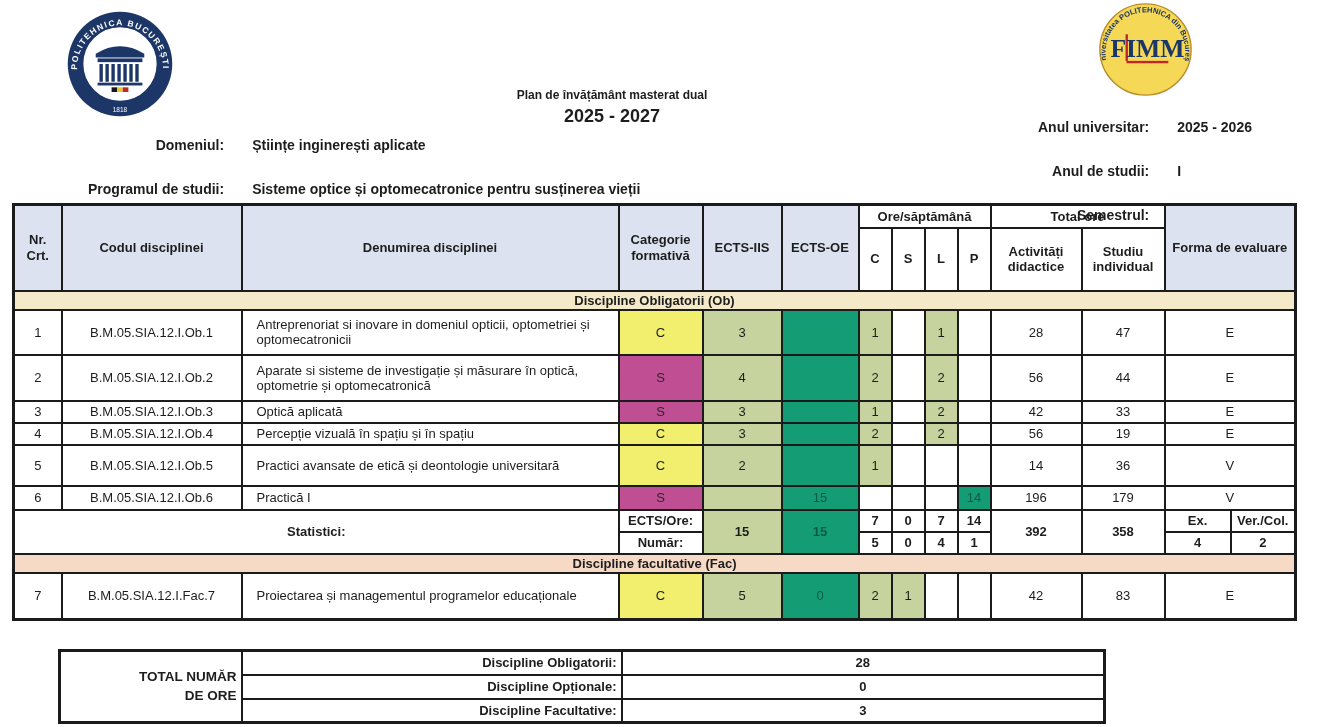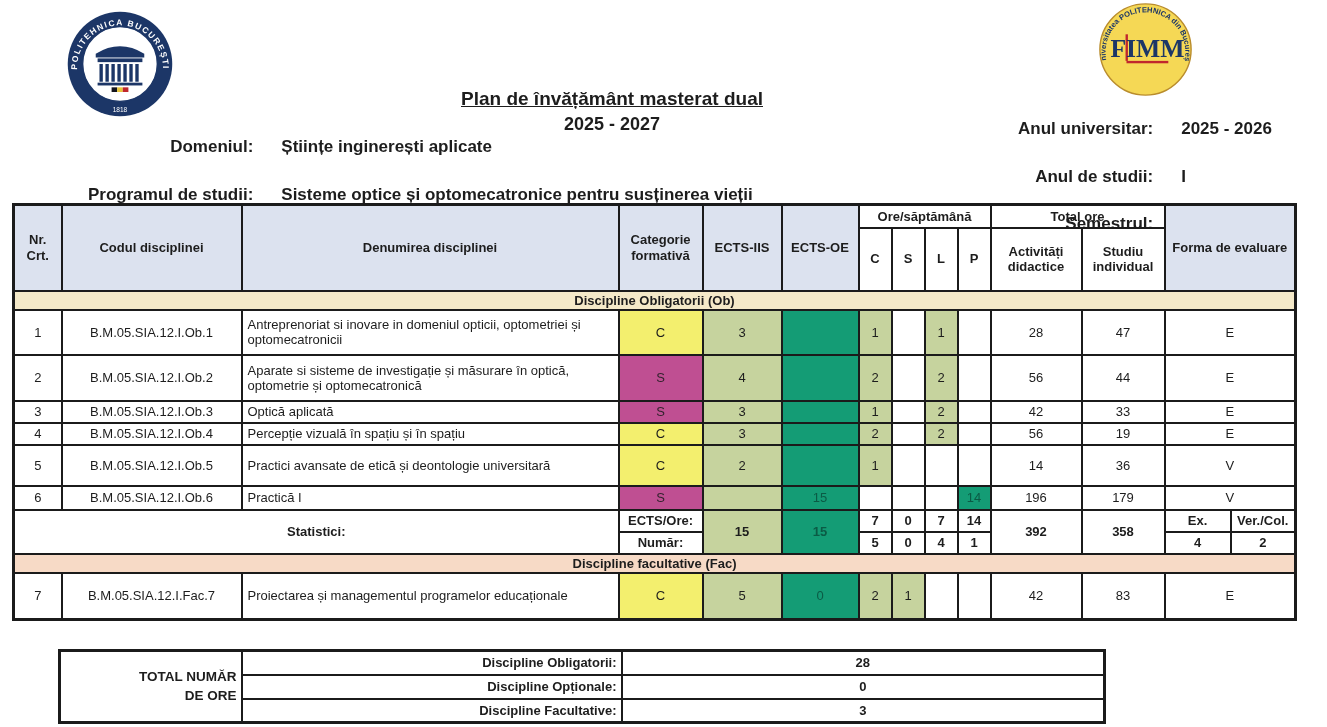--- a/index.html
+++ b/index.html
@@ -9,24 +9,24 @@
     --border:#1b1b1b; --text:#1d1d1d;
     --logo-navy:#1c3667; --logo-gold:#f5d855; --logo-red:#c0272d;
   }
   *{box-sizing:border-box; margin:0; padding:0;}
   html,body{width:1327px; height:727px; background:#fff; overflow:hidden;
     font-family:"Liberation Sans", sans-serif; color:var(--text);}
   .abs{position:absolute;}
 
   
   .title-block{left:332px; top:88px; width:560px; text-align:center;}
-  .title{font-size:19px; font-weight:bold;text-decoration:underline;}
+  .title{font-size:12px; font-weight:bold;}
   .subtitle{font-size:18px; font-weight:bold; margin-top:4px;}
   .info-grid{display:grid; grid-template-columns:auto auto; column-gap:7px; row-gap:5px;
-    font-size:17px; font-weight:bold; line-height:1.15;gap:28px;}
+    font-size:14px; font-weight:bold; line-height:1.15;gap:28px;}
   .info-left{left:88px; top:137px;}
   .info-right{left:1000px; top:119px; width:290px;}
   .info-grid .lbl{text-align:right; white-space:nowrap;}
   .info-grid .val{text-align:left;}
 
   
   .pub-logo{left:64px; top:8px; width:112px; height:112px;}
   .fimm-logo{left:1098px; top:2px; width:95px; height:95px;}
 
   
@@ -35,21 +35,21 @@
   .plan th,.plan td{border:2px solid var(--border); font-size:13px; text-align:center;
     vertical-align:middle; padding:1px 2px; line-height:1.18; overflow:hidden;}
   .plan thead th{font-weight:bold;}
   .lav{background:var(--header-cell);}
   .pre{white-space:pre-line;}
   .h-top{height:23px;}
   .h-sub{height:63px;}
   .band td{font-weight:bold; height:14px;}
   .band-ob td{background:var(--band-ob);}
   .band-fac td{background:var(--band-fac);}
-  td.name{text-align:left; padding-left:5px;}
+  td.name{text-align:left; padding-left:14px;}
   td.c-y{background:var(--cat-course);}
   td.c-m{background:var(--cat-synthesis); color:#33232e;}
   td.g{background:var(--ects-green);}
   td.dg{background:var(--oe-green); color:#0b5b45;}
   .h45{height:45px;} .h46{height:46px;} .h22{height:22px;} .h24{height:24px;} .h41{height:41px;}
   .stats td{font-weight:bold;}
   .stats-sub{text-align:right; padding-right:4px;}
   .stats-label{font-size:13.5px;}
 
   

